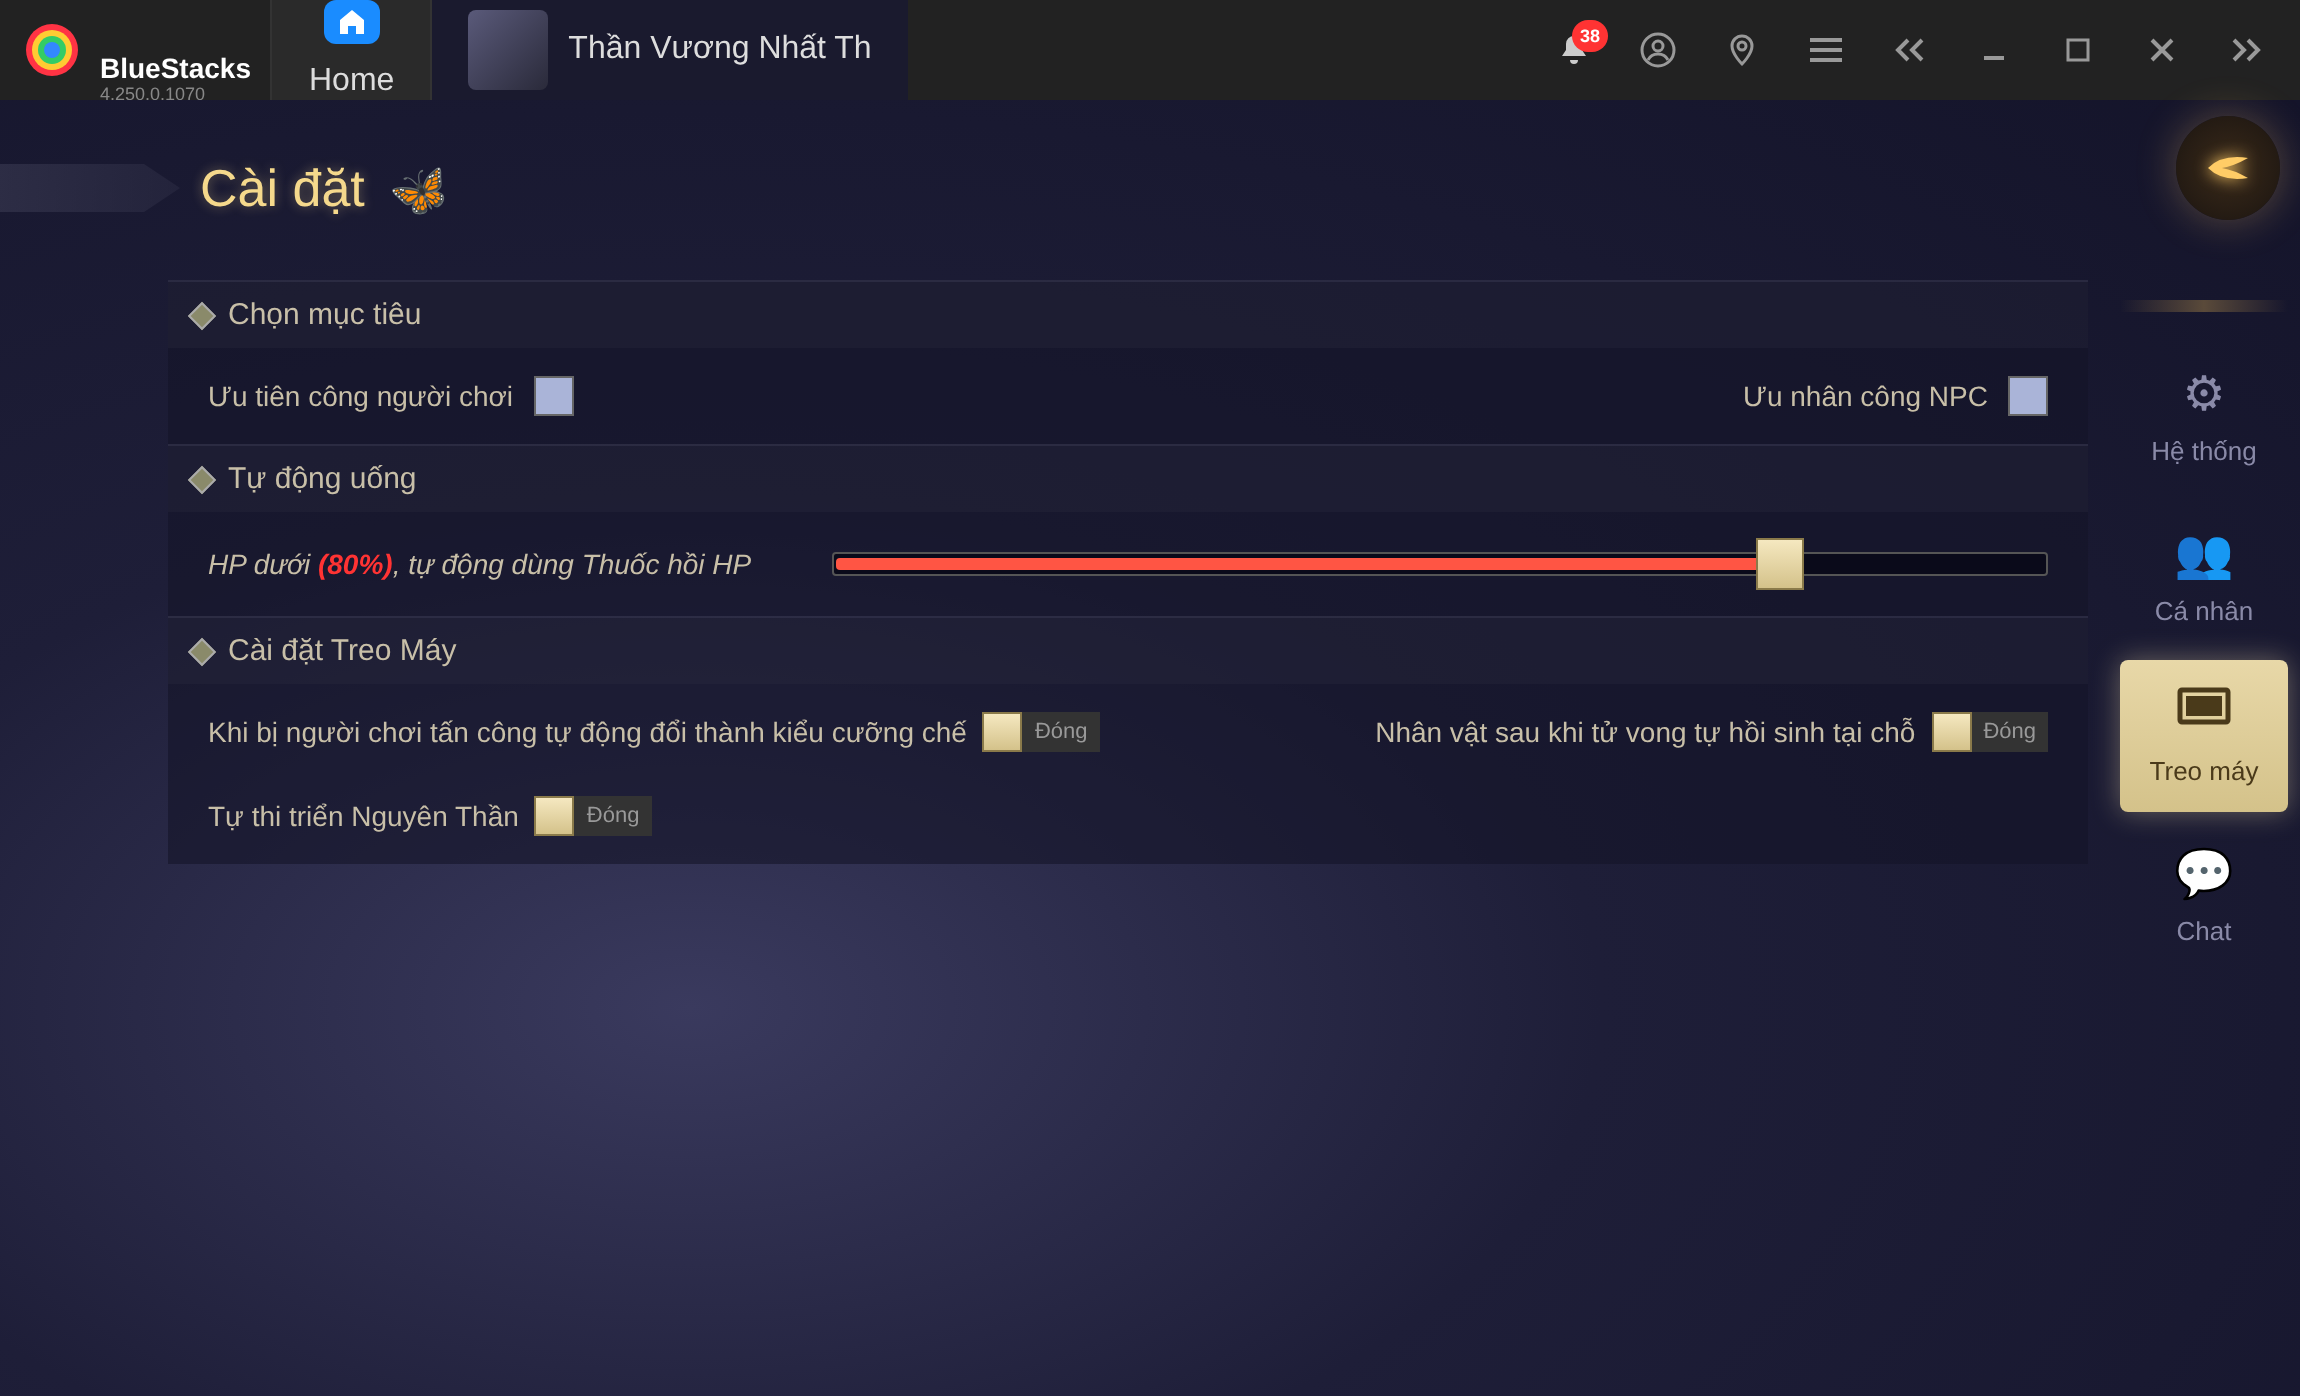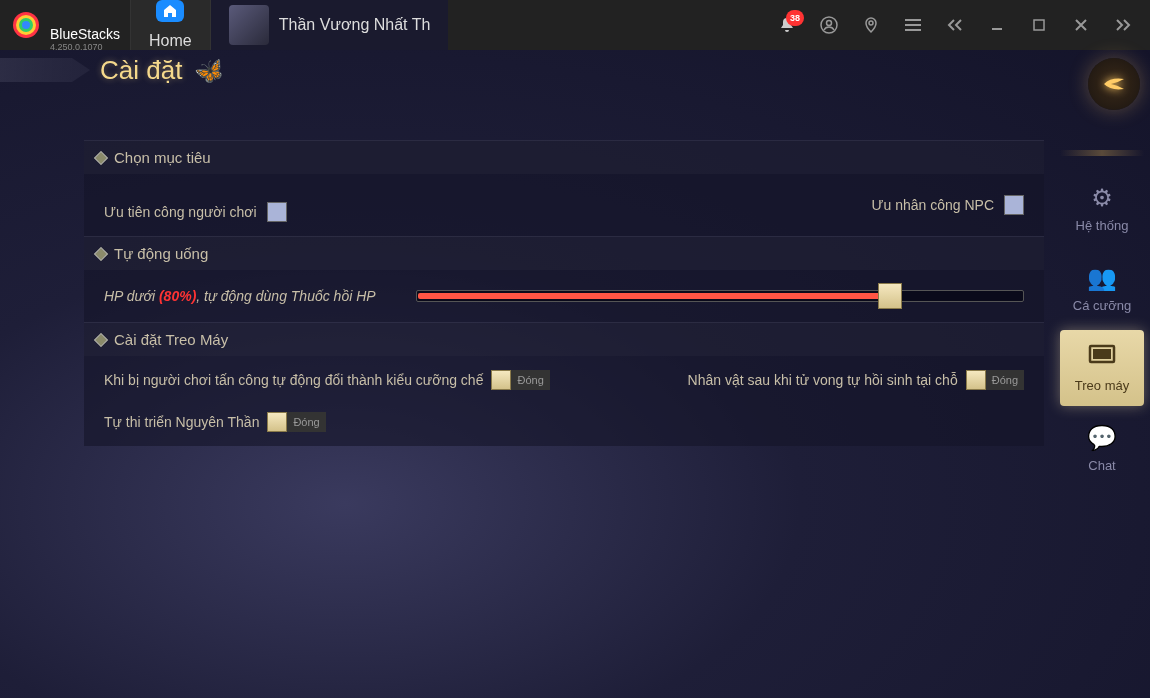--- a/index.html
+++ b/index.html
@@ -3,38 +3,38 @@
 <meta charset="utf-8">
 <style>
   * { margin: 0; padding: 0; box-sizing: border-box; font-family: Arial, sans-serif; }
   body { width: 1150px; height: 698px; background: #1a1a2e; overflow: hidden; }
   
   
   .topbar { height: 50px; background: #222; display: flex; align-items: center; color: #fff; }
   .bs-logo { display: flex; align-items: center; padding: 0 10px; gap: 8px; }
   .bs-logo-icon { width: 32px; height: 32px; display:flex; align-items:center; justify-content:center; }
   .bs-logo-text { display:flex; flex-direction:column; }
-  .bs-name { font-size: 14px; font-weight: normal; margin-top: 28px; }
+  .bs-name { font-size: 14px; font-weight: bold; margin-top: 28px; }
   .bs-version { font-size: 9px; color: #888; }
   .tab { height: 50px; display: flex; align-items: center; padding: 0 18px; gap: 10px; border-left: 1px solid #333; cursor: pointer; }
   .tab.home { background: #2a2a2a; flex-direction: column; }
   .tab.game { background: #1a1a2e; }
   .home-icon { width: 28px; height: 28px; background: #1a8cff; border-radius: 6px; display:flex; align-items:center; justify-content:center; }
   .game-thumb { width: 40px; height: 40px; background: linear-gradient(135deg,#5a5a7a,#2a2a3a); border-radius: 4px; }
   .tab-label { font-size: 16px; color: #ddd; }
   .spacer { flex: 1; }
   .topbar-icons { display: flex; align-items: center; gap: 4px; padding-right: 8px; }
   .top-icon { width: 38px; height: 38px; display:flex; align-items:center; justify-content:center; color:#999; cursor:pointer; font-size:18px; position:relative; }
   .badge { position:absolute; top:4px; right:2px; background:#ff3333; color:#fff; font-size:9px; padding:3px 4px; border-radius:8px; font-weight:bold; }
   
   
   .game-area { position: relative; height: 648px; background: radial-gradient(ellipse at 30% 70%, #3a3a5e 0%, #1e1e38 40%, #14142a 100%); }
   
   
-  .settings-header { position: absolute; top: 0; left: 0; display:flex; align-items:center; }
+  .settings-header { position: absolute; top: 24px; left: 0; display:flex; align-items:center; }
   .header-deco { width: 90px; height: 40px; background: linear-gradient(90deg, #3a3a52, #2a2a42); clip-path: polygon(0 20%, 80% 20%, 100% 50%, 80% 80%, 0 80%); opacity: 0.6; }
   .header-title { font-size: 26px; color: #f5d98c; font-weight: 500; margin-left: 10px; text-shadow: 0 0 6px rgba(245,217,140,0.4); }
   .butterfly { position:absolute; left: 195px; top: 8px; color:#c8a8e8; font-size:24px; transform: rotate(-15deg); }
   
   
   .close-game { position:absolute; top: 8px; right: 10px; width: 52px; height: 52px; background: radial-gradient(circle, #3a2a1a, #1a1410); border-radius: 50%; display:flex; align-items:center; justify-content:center; cursor:pointer; box-shadow: 0 0 20px rgba(255,200,100,0.3); }
   .close-game svg { filter: drop-shadow(0 0 4px #ffcc66); }
   
   
   .panel { position: absolute; top: 90px; left: 84px; width: 960px; }
@@ -166,21 +166,21 @@
       </svg>
   </div>
 
   <div class="panel">
 
     <div class="section-header">
       <span class="diamond"></span>
       <span>Chọn mục tiêu</span>
     </div>
     <div class="section-body">
-      <div class="opt" style="flex:0 0 400px;margin-top:14px;">
+      <div class="opt" style="flex:0 0 400px;">
         <span>Ưu tiên công người chơi</span>
         <span class="cbox"></span>
       </div>
       <div class="opt" style="margin-left:auto;">
         <span>Ưu nhân công NPC</span>
         <span class="cbox"></span>
       </div>
     </div>
 
     <div class="section-header">
@@ -224,21 +224,21 @@
   </div>
 
   <div class="sidebar">
     <div class="side-divider"></div>
     <div class="side-tab">
       <span class="side-icon">⚙</span>
       <span>Hệ thống</span>
     </div>
     <div class="side-tab">
       <span class="side-icon">👥</span>
-      <span>Cá cưỡng</span>
+      <span>Cá nhân</span>
     </div>
     <div class="side-tab active">
       <span class="side-icon">
         <svg width="28" height="22" viewBox="0 0 28 22">
             <rect x="2" y="2" width="24" height="16" rx="1" fill="none" stroke="#4a3a1a" stroke-width="2.5"></rect>
             <rect x="5" y="5" width="18" height="10" fill="#4a3a1a"></rect>
           </svg>
       </span>
       <span>Treo máy</span>
     </div>

